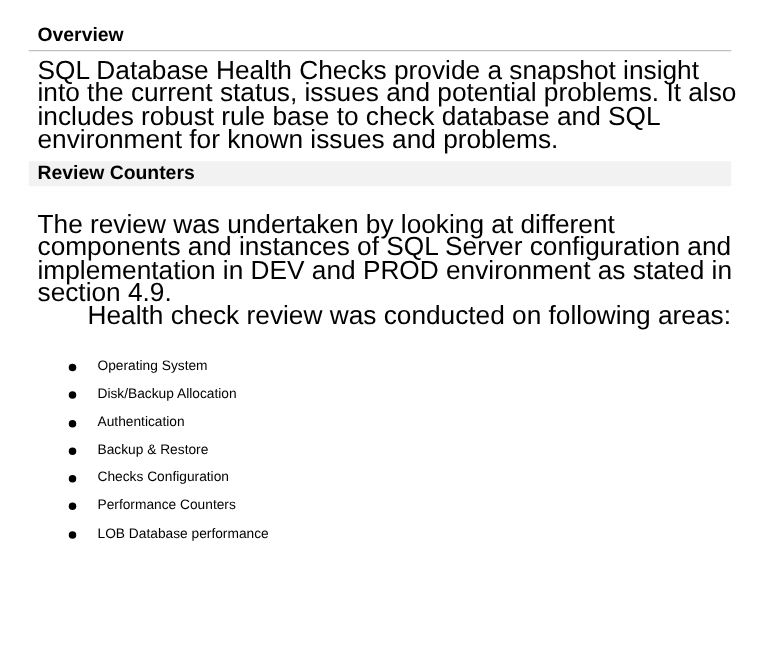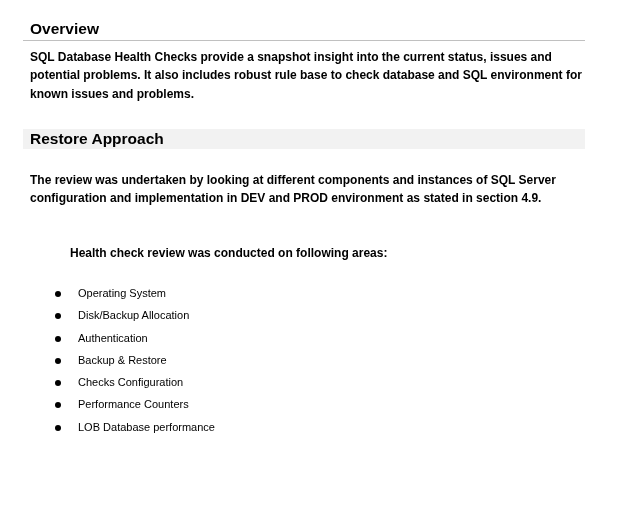--- a/index.html
+++ b/index.html
@@ -16,21 +16,21 @@
       position: absolute; left: 23px; top: 40px; width: 562px; height: 1px;
       background: #c0c0c0;
     }
     .band {
       position: absolute; left: 23px; top: 129px; width: 562px; height: 20px;
       background: #f2f2f2;
     }
     #h-review { left: 30px; top: 130px; }
     .para {
       position: absolute; left: 30px; width: 560px; margin: 0;
-      font-size: 12px; line-height: 18.3px; font-weight: bold;
+      font-size: 21px; line-height: 18.3px;
     }
     #p-overview { top: 48px; }
     #p-review { top: 171px; }
     #p-areas { top: 244px; margin-left: 40px; }
     .list {
       position: absolute; left: 0; top: 282px; margin: 0; padding: 0; list-style: none;
     }
     .list li {
       position: relative; height: 22.3px; line-height: 22.3px; font-size: 11px;
       padding-left: 78px;
@@ -42,21 +42,21 @@
   </style>
 </head>
 <body>
 
 <div class="page">
   <div id="h-overview" class="heading">Overview</div>
   <div class="rule"></div>
   <p id="p-overview" class="para">SQL Database Health Checks provide a snapshot insight into the current status, issues and potential problems. It also includes robust rule base to check database and SQL environment for known issues and problems.</p>
 
   <div class="band"></div>
-  <div id="h-review" class="heading">Restore Approach</div>
+  <div id="h-review" class="heading">Review Counters</div>
   <p id="p-review" class="para">The review was undertaken by looking at different components and instances of SQL Server configuration and implementation in DEV and PROD environment as stated in section 4.9.</p>
   <p id="p-areas" class="para">Health check review was conducted on following areas:</p>
 
   <ul class="list">
     <li><span class="bullet"></span><span>Operating System</span></li>
     <li><span class="bullet"></span><span>Disk/Backup Allocation</span></li>
     <li><span class="bullet"></span><span>Authentication</span></li>
     <li><span class="bullet"></span><span>Backup &amp; Restore</span></li>
     <li><span class="bullet"></span><span>Checks Configuration</span></li>
     <li><span class="bullet"></span><span>Performance Counters</span></li>

